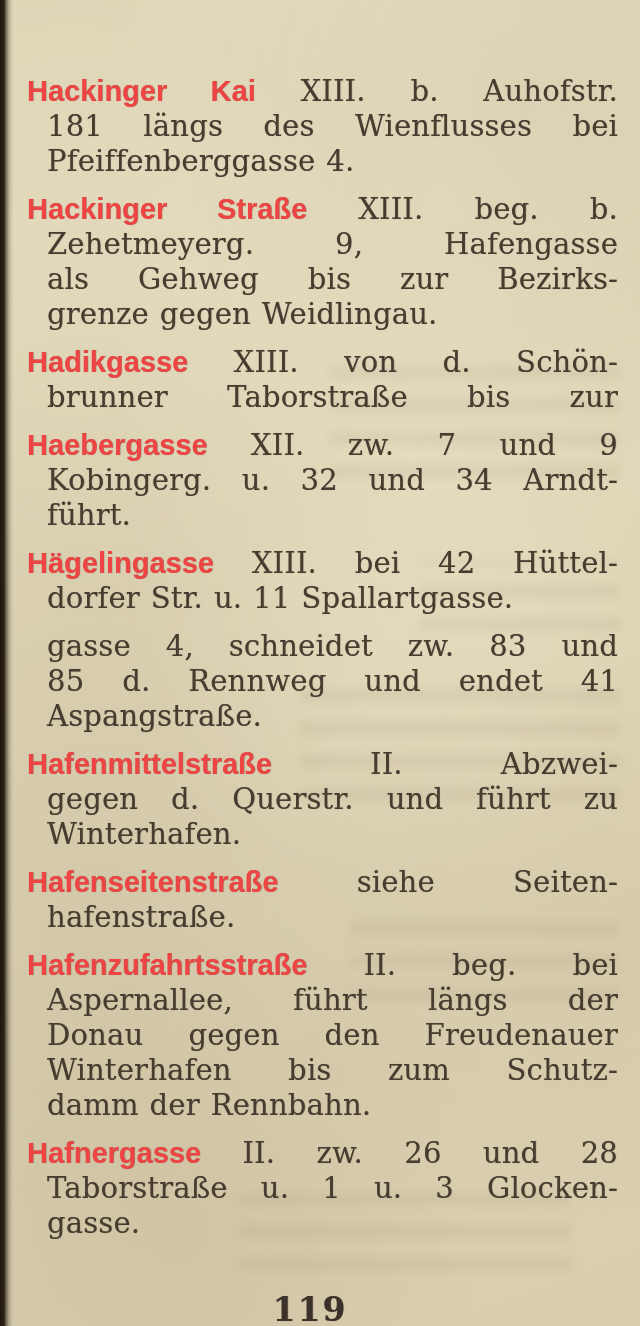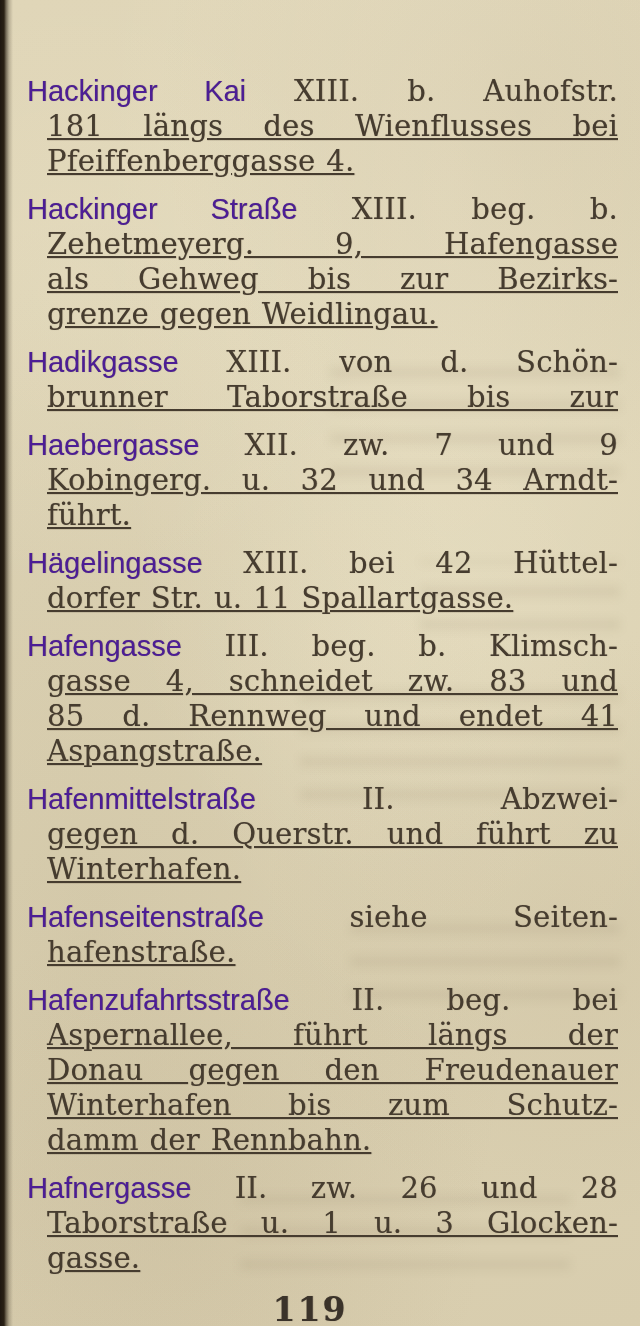--- a/index.html
+++ b/index.html
@@ -48,25 +48,25 @@
     line-height: 35px;
     height: 35px;
     overflow: hidden;
     text-align: justify;
     letter-spacing: .2px;
     word-spacing: 1.5px;
     text-shadow: .3px .3px .7px rgba(66,54,40,.45);
   }
   .line::after { content: ""; display: inline-block; width: 100%; height: 0; }
   .line.last::after { content: none; }
-  .line.cont { padding-left: 20px; text-decoration: underline; }
+  .line.cont { padding-left: 20px; }
   .head {
     font-family: "Liberation Sans", sans-serif;
-    font-weight: 400;
-    color: #4c1d95;
+    font-weight: 700;
+    color: #ef4444;
     letter-spacing: 0;
     text-shadow: .4px .4px .7px rgba(50,42,32,.45);
   }
   .pageno {
     position: absolute; bottom: -3px; left: 0; width: 100%;
     text-align: center;
     font-family: "DejaVu Serif", serif;
     font-weight: 700;
     font-size: 33px;
     letter-spacing: 2px;
@@ -107,21 +107,20 @@
       <div class="entry">
         <div class="line first"><span class="head">Haebergasse</span> XII. zw. 7 und 9</div>
         <div class="line cont">Kobingerg. u. 32 und 34 Arndt-</div>
         <div class="line cont last">führt.</div>
       </div>
       <div class="entry">
         <div class="line first"><span class="head">Hägelingasse</span> XIII. bei 42 Hüttel-</div>
         <div class="line cont last">dorfer Str. u. 11 Spallartgasse.</div>
       </div>
       <div class="entry">
-        <div class="line first"><span class="head">Hafengasse</span> III. beg. b. Klimsch-</div>
         <div class="line cont">gasse 4, schneidet zw. 83 und</div>
         <div class="line cont">85 d. Rennweg und endet 41</div>
         <div class="line cont last">Aspangstraße.</div>
       </div>
       <div class="entry">
         <div class="line first"><span class="head">Hafenmittelstraße</span> II. Abzwei-</div>
         <div class="line cont">gegen d. Querstr. und führt zu</div>
         <div class="line cont last">Winterhafen.</div>
       </div>
       <div class="entry">

